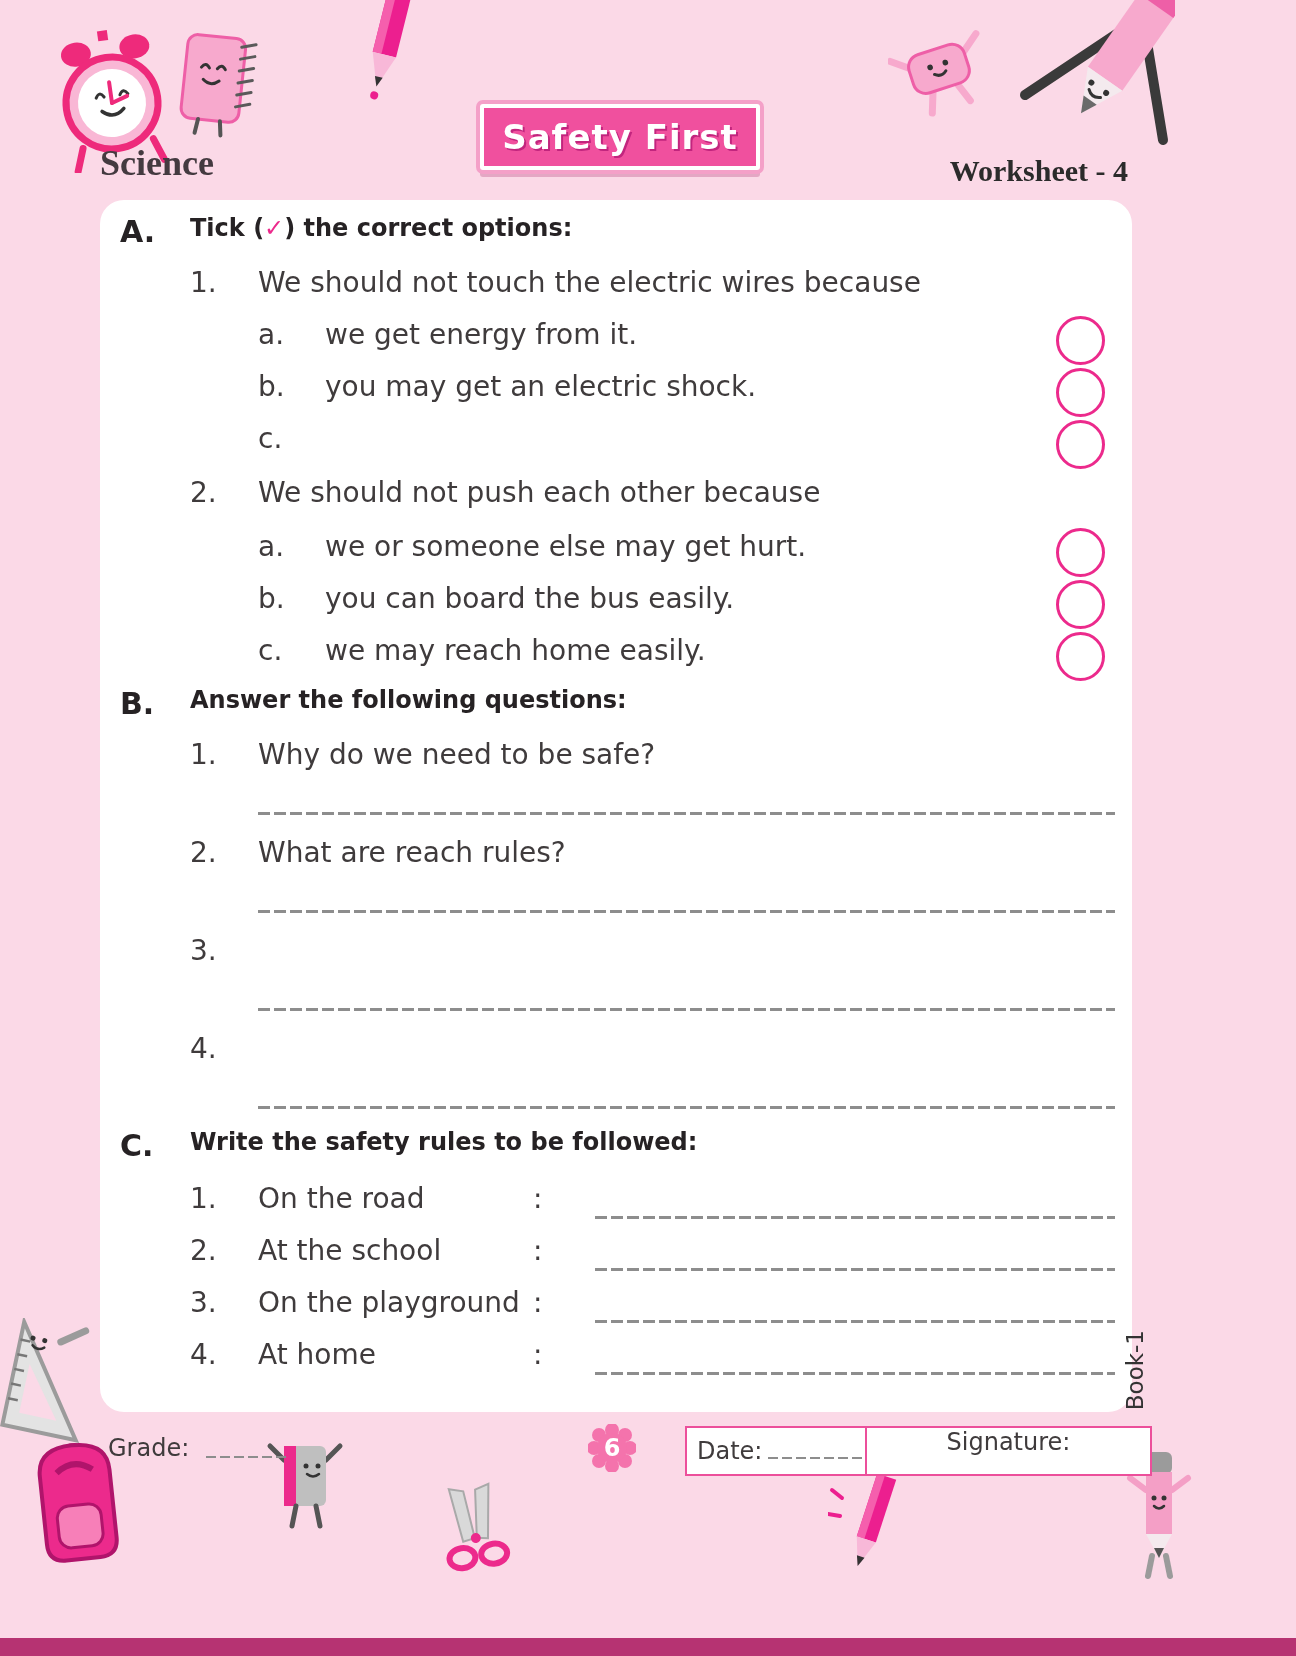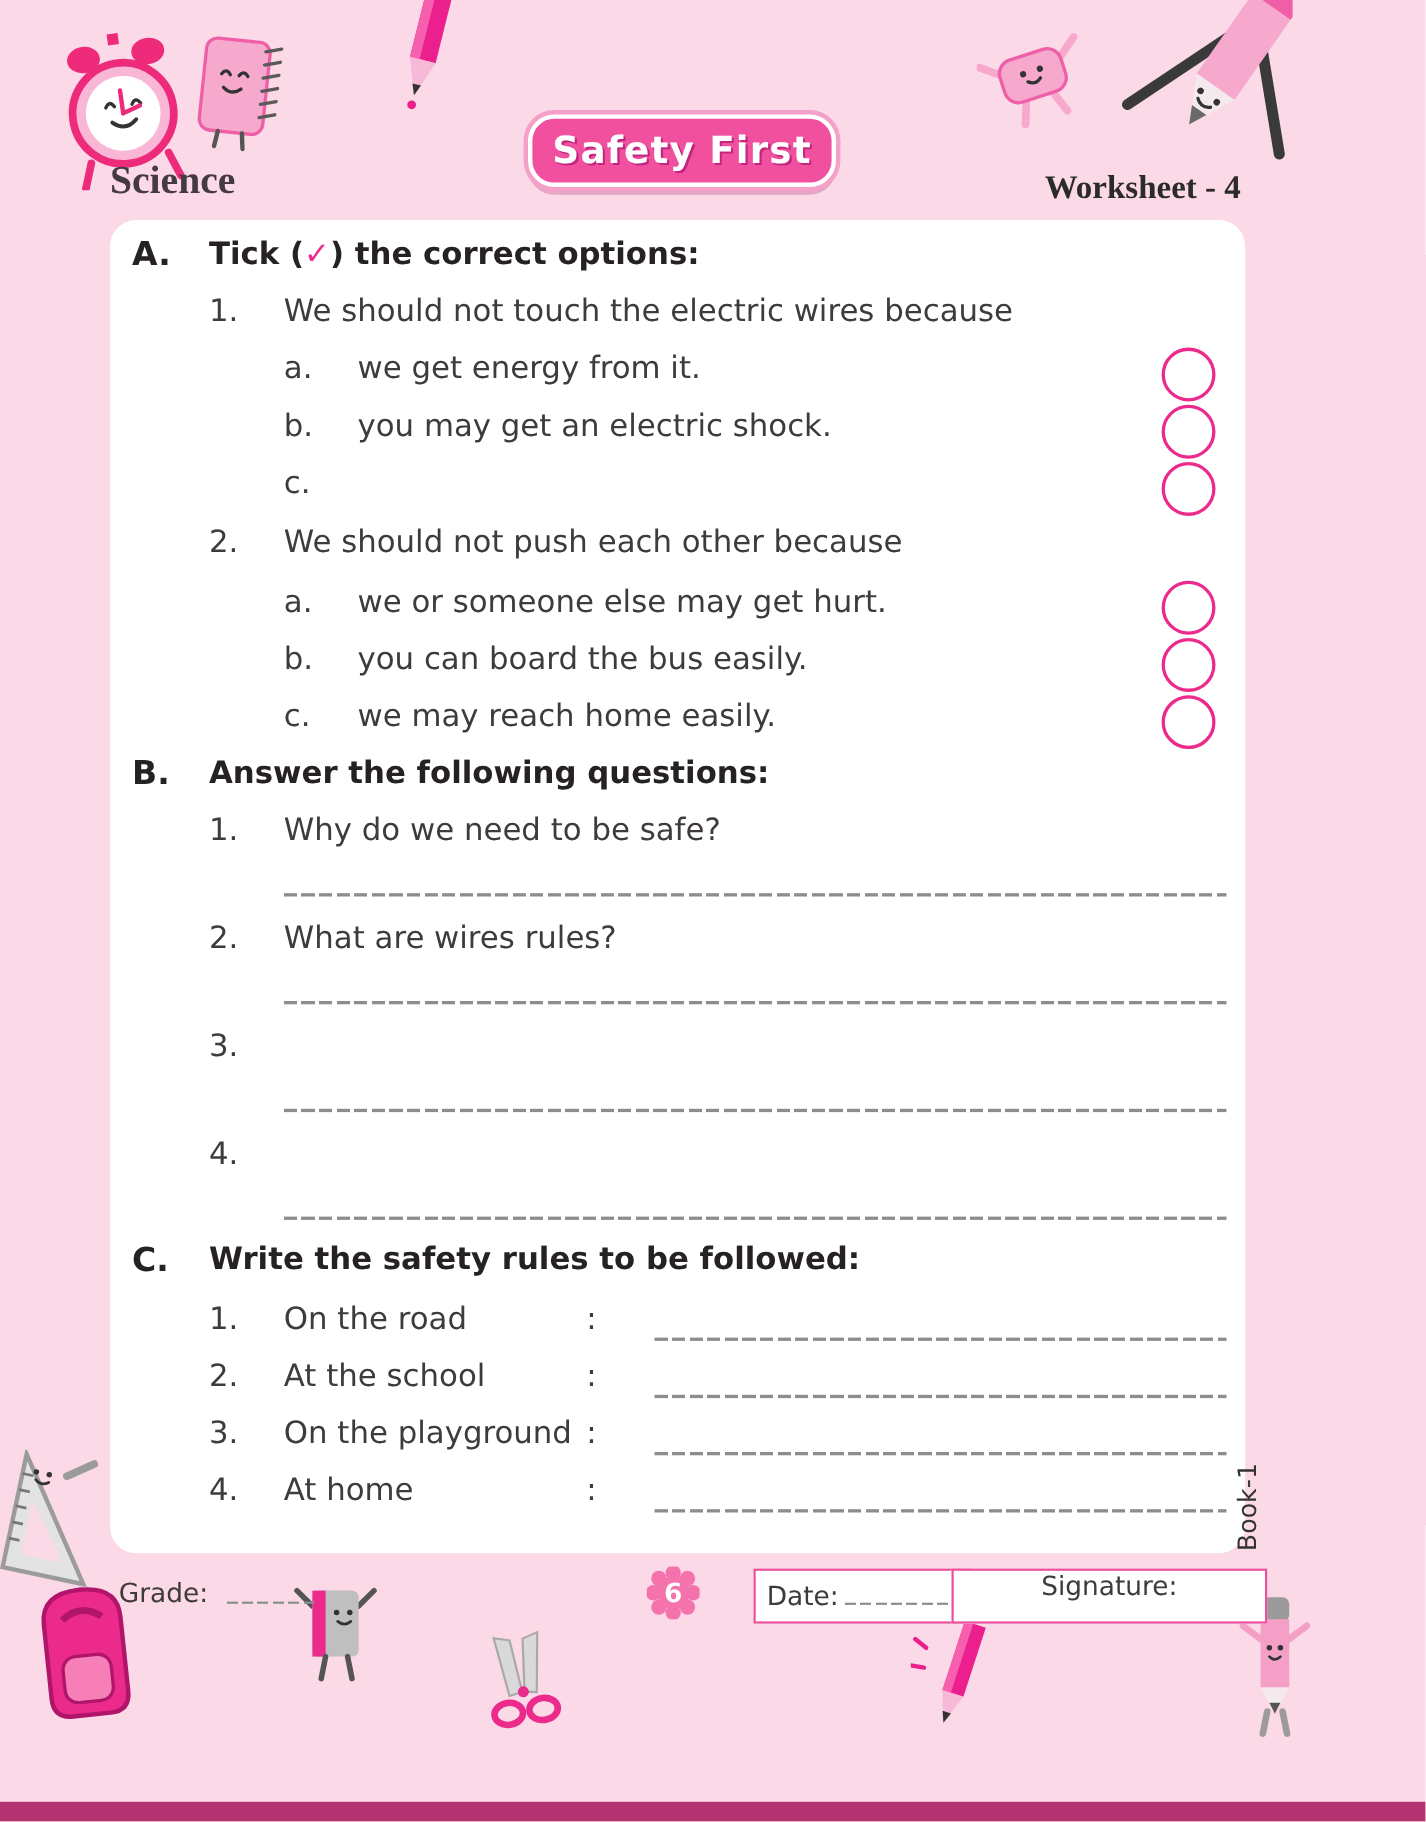--- a/index.html
+++ b/index.html
@@ -17,35 +17,35 @@
     font-family:"Liberation Serif",serif;font-weight:bold;
     font-size:36px;color:#443a40;
   }
   .worksheet{
     position:absolute;right:168px;top:154px;
     font-family:"Liberation Serif",serif;font-weight:bold;
     font-size:30px;color:#2b2b2b;
   }
   .title-badge{
     position:absolute;left:480px;top:104px;width:272px;height:58px;
-    background:#f0509e;border:4px solid #ffffff;border-radius:24px;
+    background:#f0509e;border:4px solid #ffffff;border-radius:3px;
     box-shadow:0 0 0 4px #f4a0c8, 0 7px 0 rgba(160,20,90,.25);
     display:flex;align-items:center;justify-content:center;
   }
   .title-badge span{
     font-size:34px;font-weight:bold;color:#ffffff;letter-spacing:1px;
     text-shadow:2px 2px 0 #c2257e;
   }
   .card{
     position:absolute;left:100px;top:200px;width:1032px;height:1212px;
     background:#ffffff;border-radius:24px;
   }
   .card > div{position:absolute;}
   .sec-letter{left:20px;font-weight:bold;font-size:30px;color:#262224;}
-  .heading{left:90px;font-weight:bold;font-size:28px;color:#262224;}
+  .heading{left:90px;font-weight:bold;font-size:24px;color:#262224;}
   .tick{color:#ec2a8c;font-weight:bold;}
   .q{left:90px;display:flex;font-size:28px;}
   .q .num{width:68px;flex:none;}
   .opt{left:158px;display:flex;font-size:28px;}
   .opt .letter{width:67px;flex:none;}
   .circle{
     left:956px;width:43px;height:43px;border:3.5px solid #ec2a8c;
     border-radius:50%;background:#ffffff;
   }
   .ans-line{
@@ -295,21 +295,21 @@
   <div class="heading" style="top:486px">Answer the following questions:</div>
 
   <div class="q" style="top:538px">
     <span class="num">1.</span>
     <span>Why do we need to be safe?</span>
   </div>
   <div class="ans-line" style="top:612px"></div>
 
   <div class="q" style="top:636px">
     <span class="num">2.</span>
-    <span>What are wires rules?</span>
+    <span>What are reach rules?</span>
   </div>
   <div class="ans-line" style="top:710px"></div>
 
   <div class="q" style="top:734px">
     <span class="num">3.</span>
   </div>
   <div class="ans-line" style="top:808px"></div>
 
   <div class="q" style="top:832px">
     <span class="num">4.</span>

